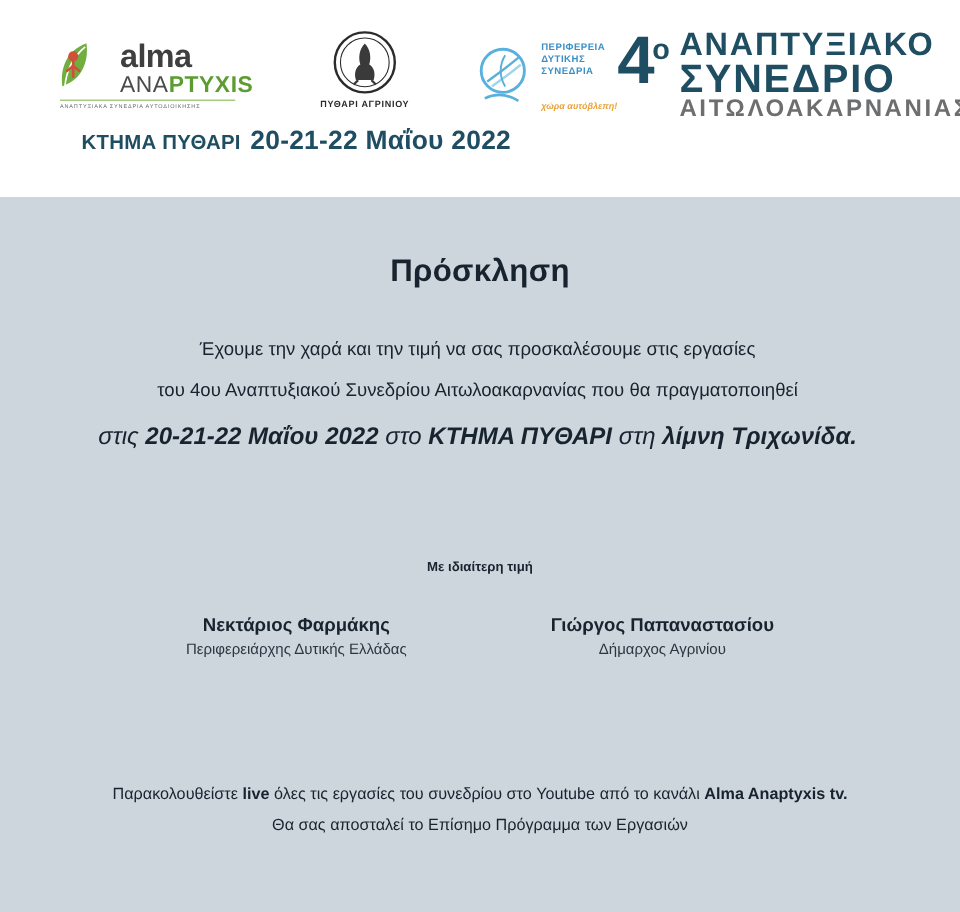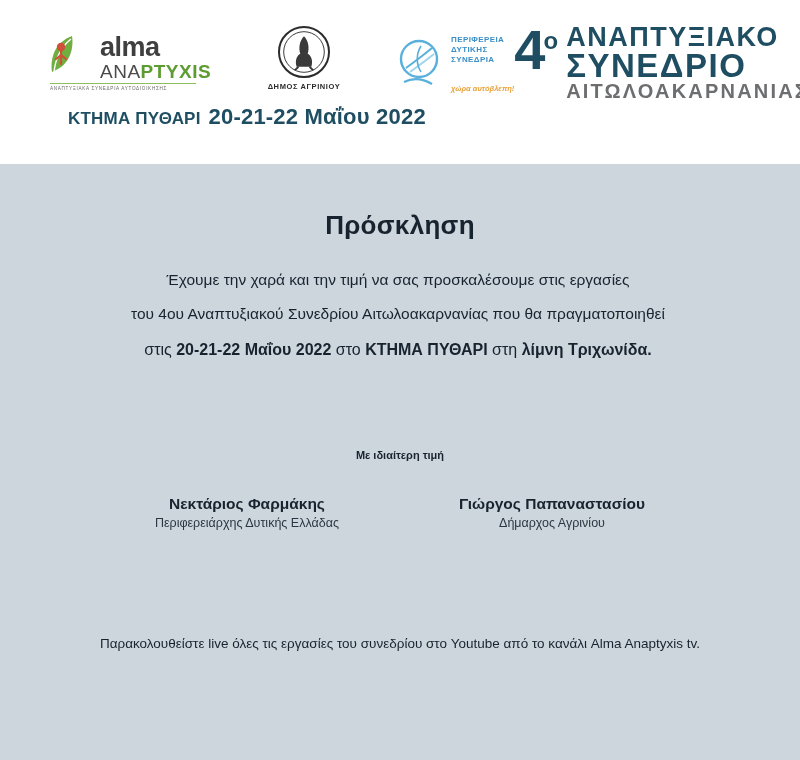--- a/index.html
+++ b/index.html
@@ -207,29 +207,29 @@
     background: #ced6dd;
     height: 596px;
     padding-top: 46px;
     text-align: center;
   }
   .invite-title {
     font-size: 26px;
     font-weight: 700;
     color: #17232e;
     letter-spacing: 0.3px;
-    margin-bottom: 28px;
+    margin-bottom: 40px;
   }
   .invite-body p {
     margin: 0 4px 12px 0;
     font-size: 15.5px;
     color: #17232e;
     line-height: 1.45;
   }
-  .invite-body .line3 { font-size: 16px; }
+  .invite-body .line3 { font-size: 20px; font-style: italic; }
   .invite-body b { font-weight: 700; }
 
   .honor {
     margin-top: 88px;
     font-size: 11px;
     font-weight: 700;
     color: #17232e;
   }
 
   .signatures {
@@ -253,21 +253,21 @@
 
   .footer-note {
     margin-top: 104px;
   }
   .footer-note p {
     margin: 0 0 6px 0;
     font-size: 13.5px;
     color: #17232e;
     line-height: 1.5;
   }
-  .footer-note b { font-weight: 400; margin-top: 44px; }
+  .footer-note b { font-weight: 700; margin-top: 44px; }
 </style>
 </head>
 <body>
 
 <div class="header">
 
   <div class="logo-row">
 
     <div class="alma-logo">
       <svg class="alma-leaf" viewBox="0 0 34 40">
@@ -285,21 +285,21 @@
     </div>
 
     <div class="dimos-logo">
       <div class="dimos-seal">
         <svg viewBox="0 0 52 52" width="48" height="48" style="position:absolute;left:0;top:0">
           <circle cx="26" cy="26" r="22" fill="#ffffff" stroke="#2b2b2b" stroke-width="1"></circle>
           <path d="M26 9 C21 14 20 22 22 28 C18 30 16 36 18 42 L34 42 C36 36 34 30 30 28 C32 22 31 14 26 9 Z" fill="#3a3a3a"></path>
           <path d="M20 42 L16 46 M32 42 L36 46" stroke="#3a3a3a" stroke-width="2"></path>
         </svg>
       </div>
-      <div class="dimos-label">ΔΗΜΟΣ ΑΓΡΙΝΙΟΥ</div>
+      <div class="dimos-label">ΠΥΘΑΡΙ ΑΓΡΙΝΙΟΥ</div>
     </div>
 
     <div class="perif-logo">
       <div class="perif-mark">
         <svg viewBox="0 0 46 52" width="46" height="52">
           <circle cx="21" cy="21" r="18" fill="none" stroke="#59b0dc" stroke-width="2.4"></circle>
           <path d="M8 30 C16 24 22 20 34 10" stroke="#59b0dc" stroke-width="2" fill="none"></path>
           <path d="M12 34 C20 28 26 24 36 16" stroke="#9fd4ec" stroke-width="2" fill="none"></path>
           <path d="M23 8 C18 16 18 26 23 34" stroke="#59b0dc" stroke-width="1.6" fill="none"></path>
           <path d="M6 44 C14 40 24 40 34 46" stroke="#59b0dc" stroke-width="2.2" fill="none"></path>
@@ -347,14 +347,15 @@
       <div class="sig-role">Περιφερειάρχης Δυτικής Ελλάδας</div>
     </div>
     <div class="sig">
       <div class="sig-name">Γιώργος Παπαναστασίου</div>
       <div class="sig-role">Δήμαρχος Αγρινίου</div>
     </div>
   </div>
 
   <div class="footer-note">
     <p><span>Παρακολουθείστε </span><b>live</b><span> όλες τις εργασίες του συνεδρίου στο Youtube από το κανάλι </span><b>Alma Anaptyxis tv.</b></p>
+    <p>Θα σας αποσταλεί το Επίσημο Πρόγραμμα των Εργασιών</p>
   </div>
 </div>
 
 </body></html>

